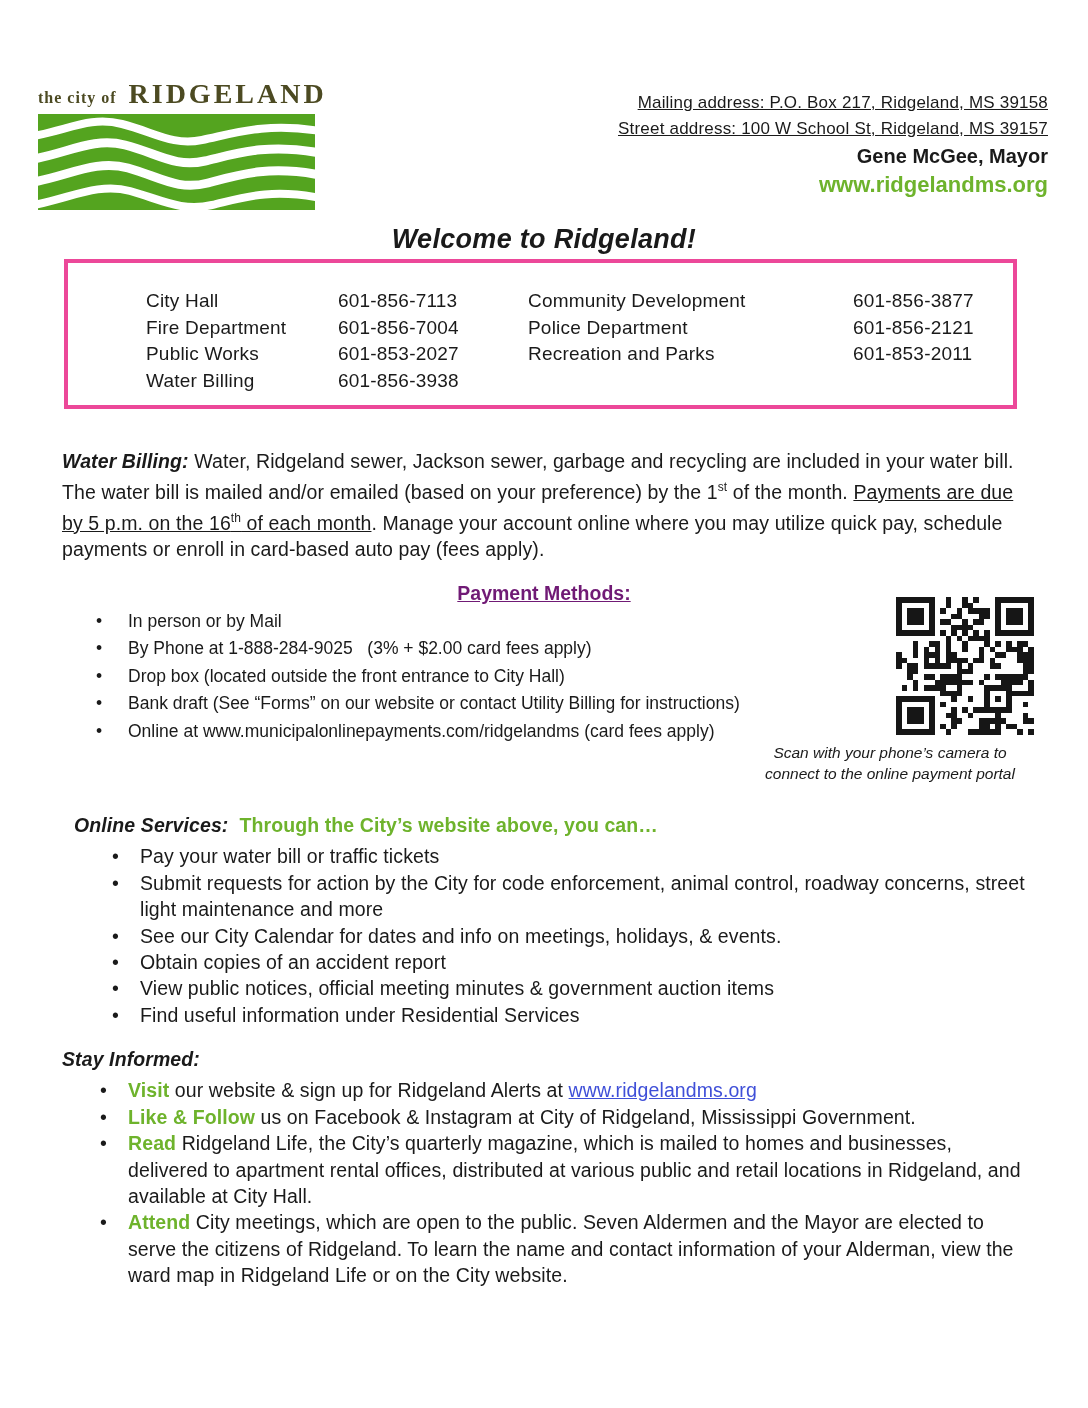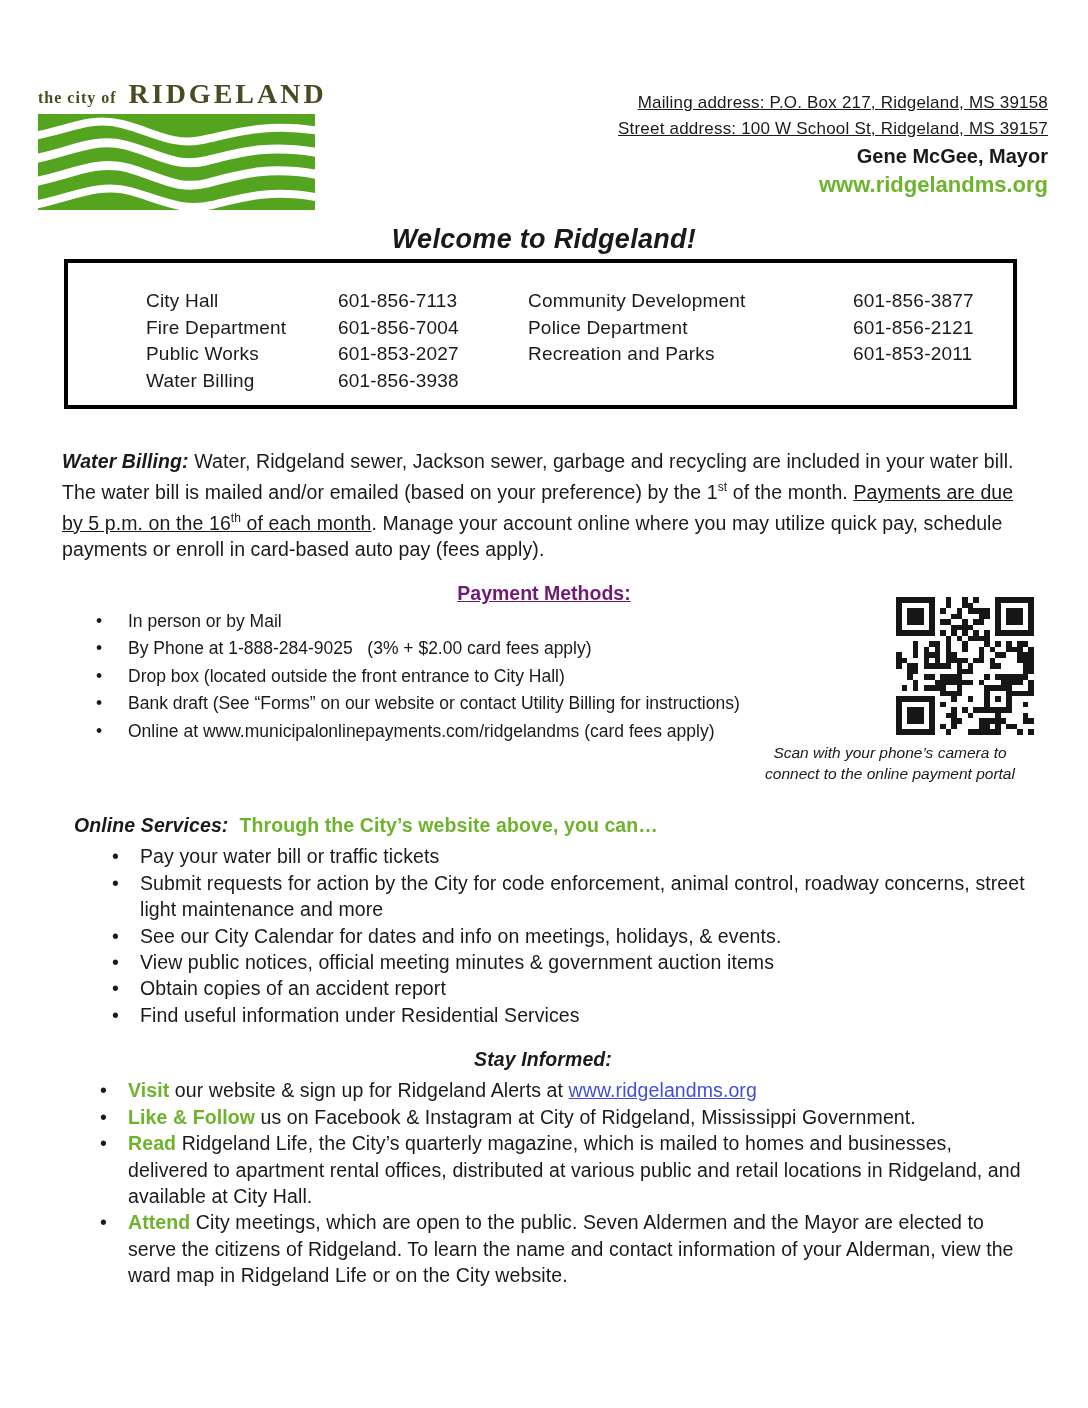--- a/index.html
+++ b/index.html
@@ -22,28 +22,28 @@
   .address .line { font-size:17px; line-height:26px; letter-spacing:0.2px;text-decoration:underline; }
   .address .mayor { font-size:20px; font-weight:bold; line-height:27px; margin-top:1px; }
   .address .site { font-size:22px; font-weight:bold; color:#6eb32c; line-height:29px; }
 
   
   .title { position:absolute; left:0; top:224px; width:100%; text-align:center;
            font-size:27px; font-weight:bold; font-style:italic; letter-spacing:0.3px; }
 
   
   .phone-box { position:absolute; left:64px; top:259px; width:953px; height:150px;
-               border:4px solid #000000; background:#fff; }
+               border:4px solid #ec4899; background:#fff; }
   .phone-grid { display:grid; grid-template-columns:192px 190px 325px auto;
                 margin:25px 0 0 78px; font-size:19px; line-height:26.5px; letter-spacing:0.2px; }
 
   
   .water { position:absolute; left:62px; top:448px; width:958px;
            font-size:19.5px; line-height:26.4px; letter-spacing:0.1px; }
-  .lead-bi { font-weight:bold; font-style:italic;text-align:center; }
+  .lead-bi { font-weight:bold; font-style:italic; }
   .u { text-decoration:underline; }
   sup { font-size:12px;margin-top:12px; }
 
   .pm-heading { position:absolute; left:0; top:582px; width:1088px; text-align:center;
                 font-size:19.5px; font-weight:bold; color:#701a75; text-decoration:underline; }
 
   ul.blist { list-style:none; }
   ul.blist li { position:relative; padding-left:64px; }
   ul.blist li::before { content:"\2022"; position:absolute; left:32px; top:0; }
 
@@ -440,22 +440,22 @@
     <div>Scan with your phone’s camera to</div>
     <div>connect to the online payment portal</div>
   </div>
 
   <div class="online">
     <div class="heading"><span class="lead-bi">Online Services:</span><span>&nbsp; </span><span class="green">Through the City’s website above, you can…</span></div>
     <ul class="blist">
       <li>Pay your water bill or traffic tickets</li>
       <li>Submit requests for action by the City for code enforcement, animal control, roadway concerns, street light maintenance and more</li>
       <li>See our City Calendar for dates and info on meetings, holidays, &amp; events.</li>
+      <li>Obtain copies of an accident report</li>
       <li>View public notices, official meeting minutes &amp; government auction items</li>
-      <li>Obtain copies of an accident report</li>
       <li>Find useful information under Residential Services</li>
     </ul>
   </div>
 
   <div class="stay">
     <div class="lead-bi">Stay Informed:</div>
     <ul class="blist">
       <li><span class="green-lead">Visit</span><span> our website &amp; sign up for Ridgeland Alerts at </span><a class="doc-link">www.ridgelandms.org</a></li>
       <li><span class="green-lead">Like &amp; Follow</span><span> us on Facebook &amp; Instagram at </span><span class="it">City of Ridgeland, Mississippi Government</span><span>.</span></li>
       <li><span class="green-lead">Read</span><span> </span><span class="it">Ridgeland Life</span><span>, the City’s quarterly magazine, which is mailed to homes and businesses, delivered to apartment rental offices, distributed at various public and retail locations in Ridgeland, and available at City Hall.</span></li>

